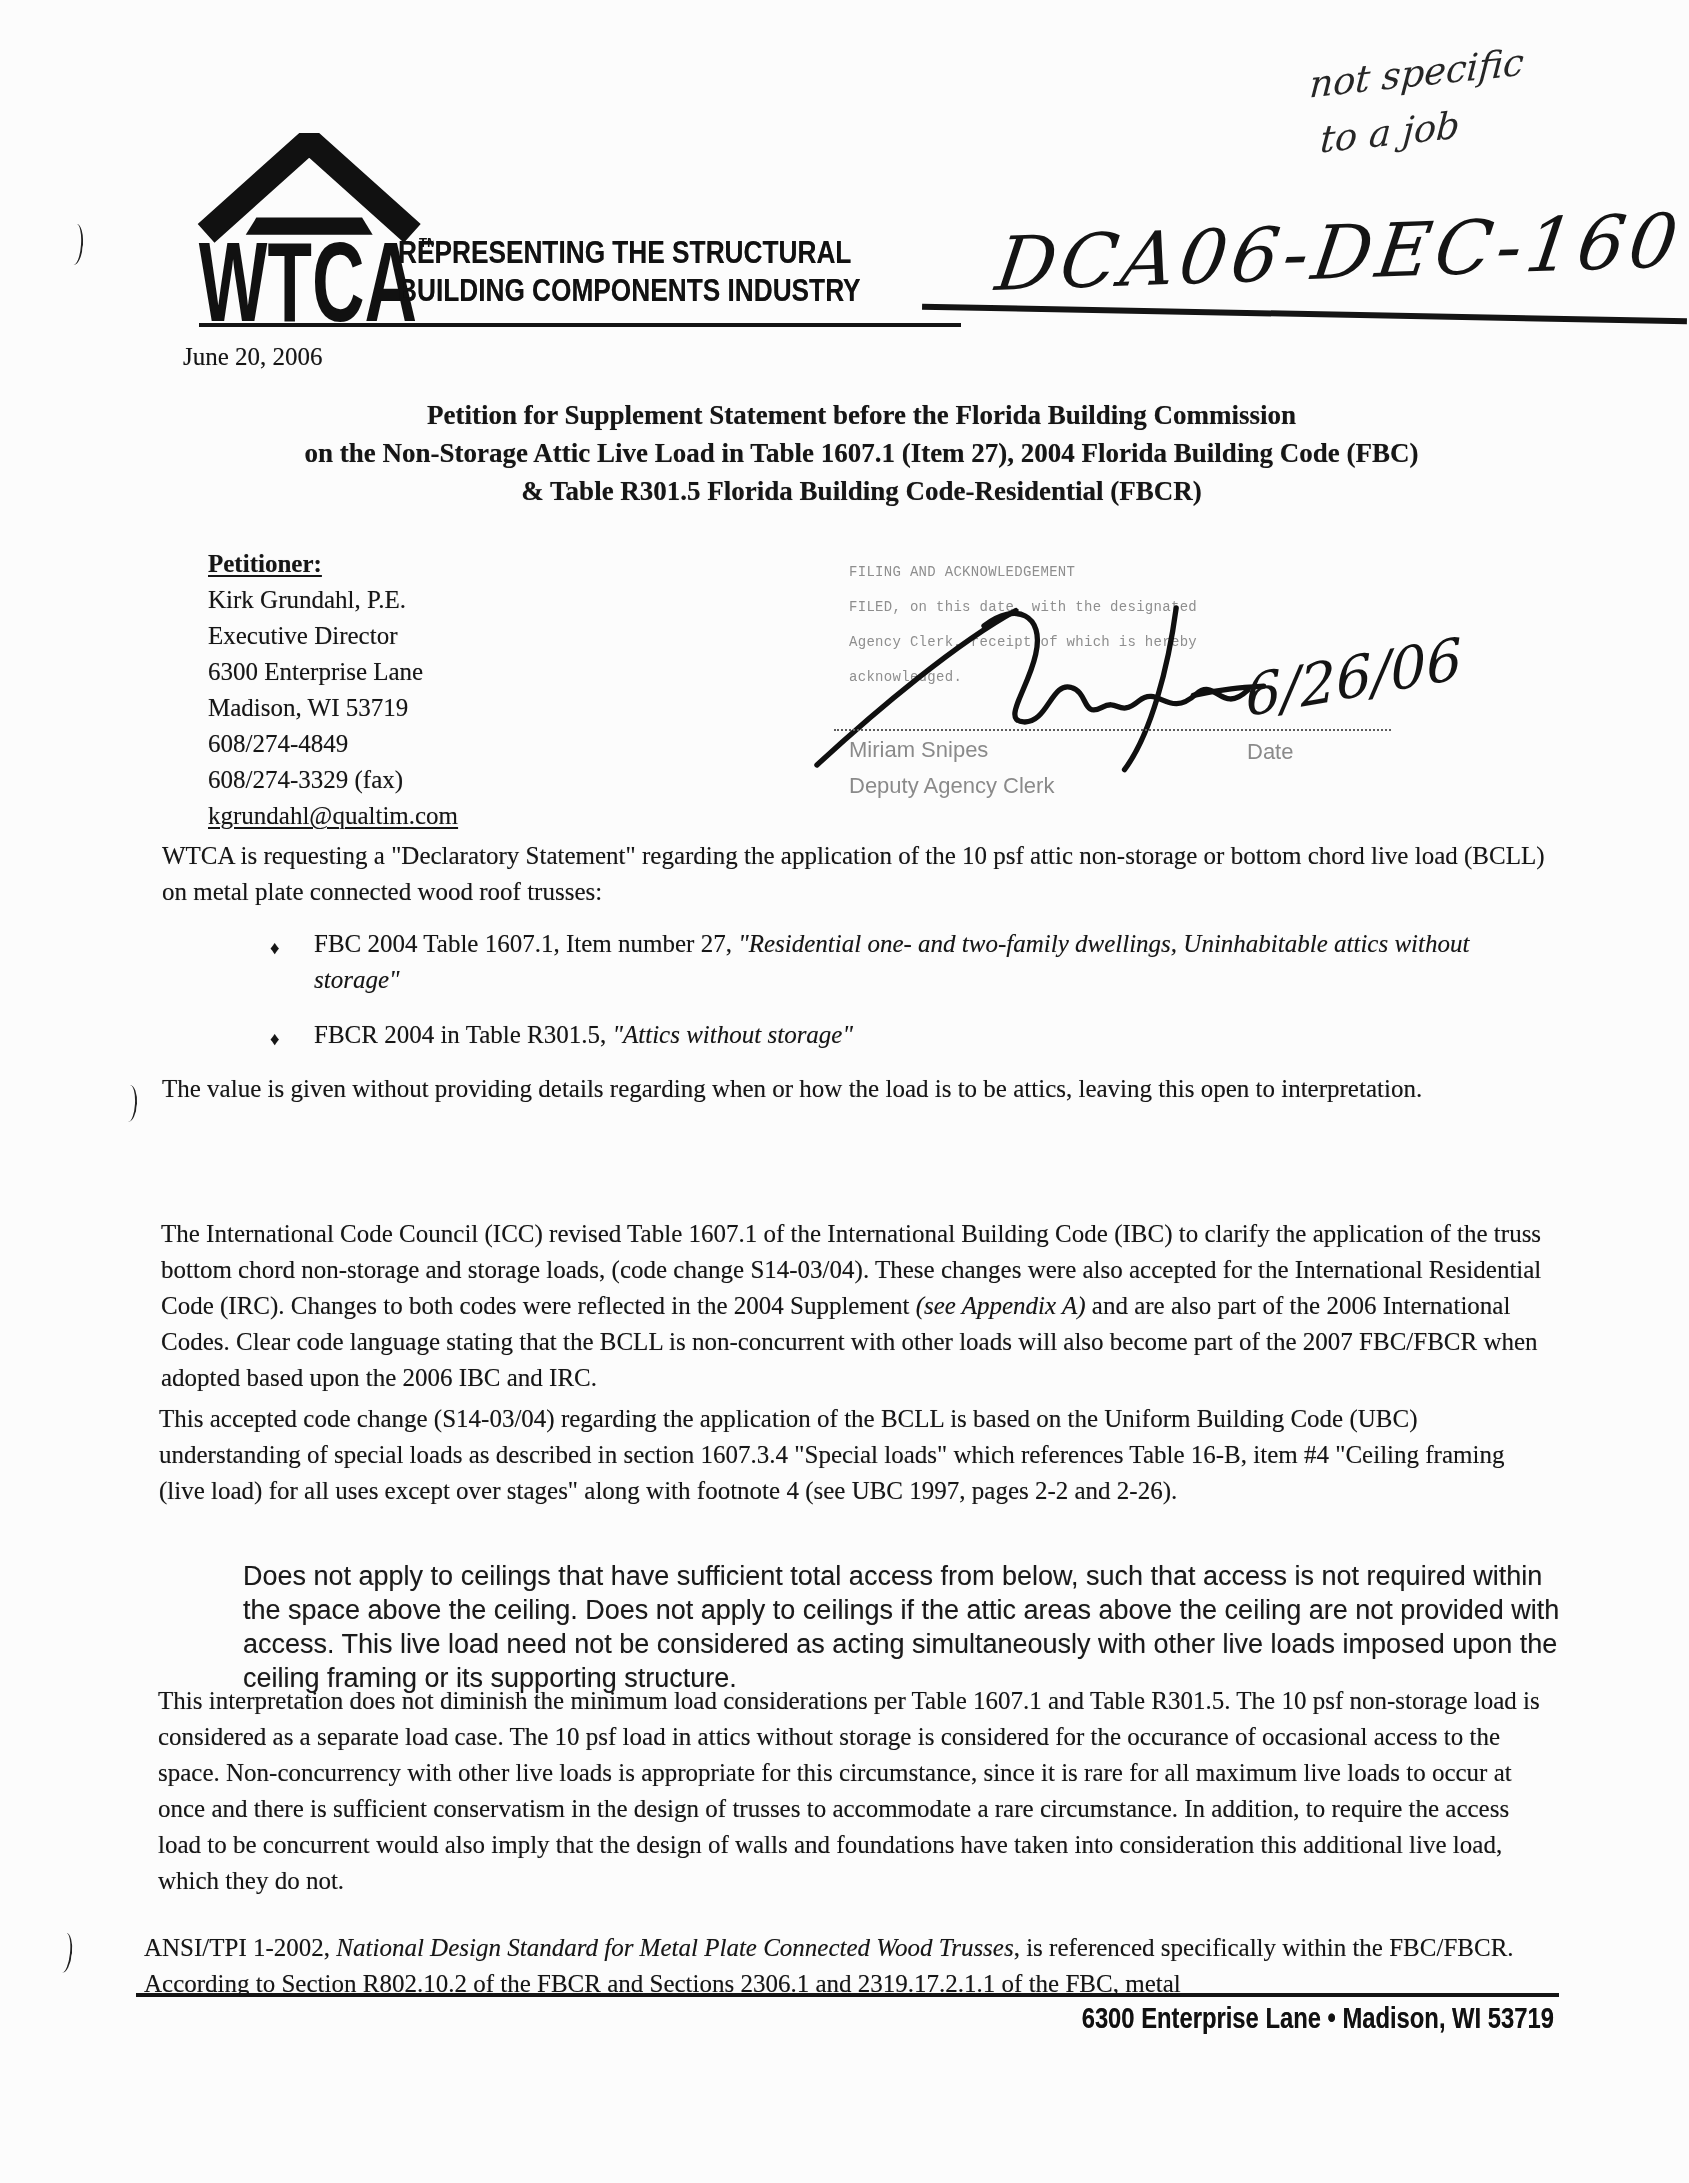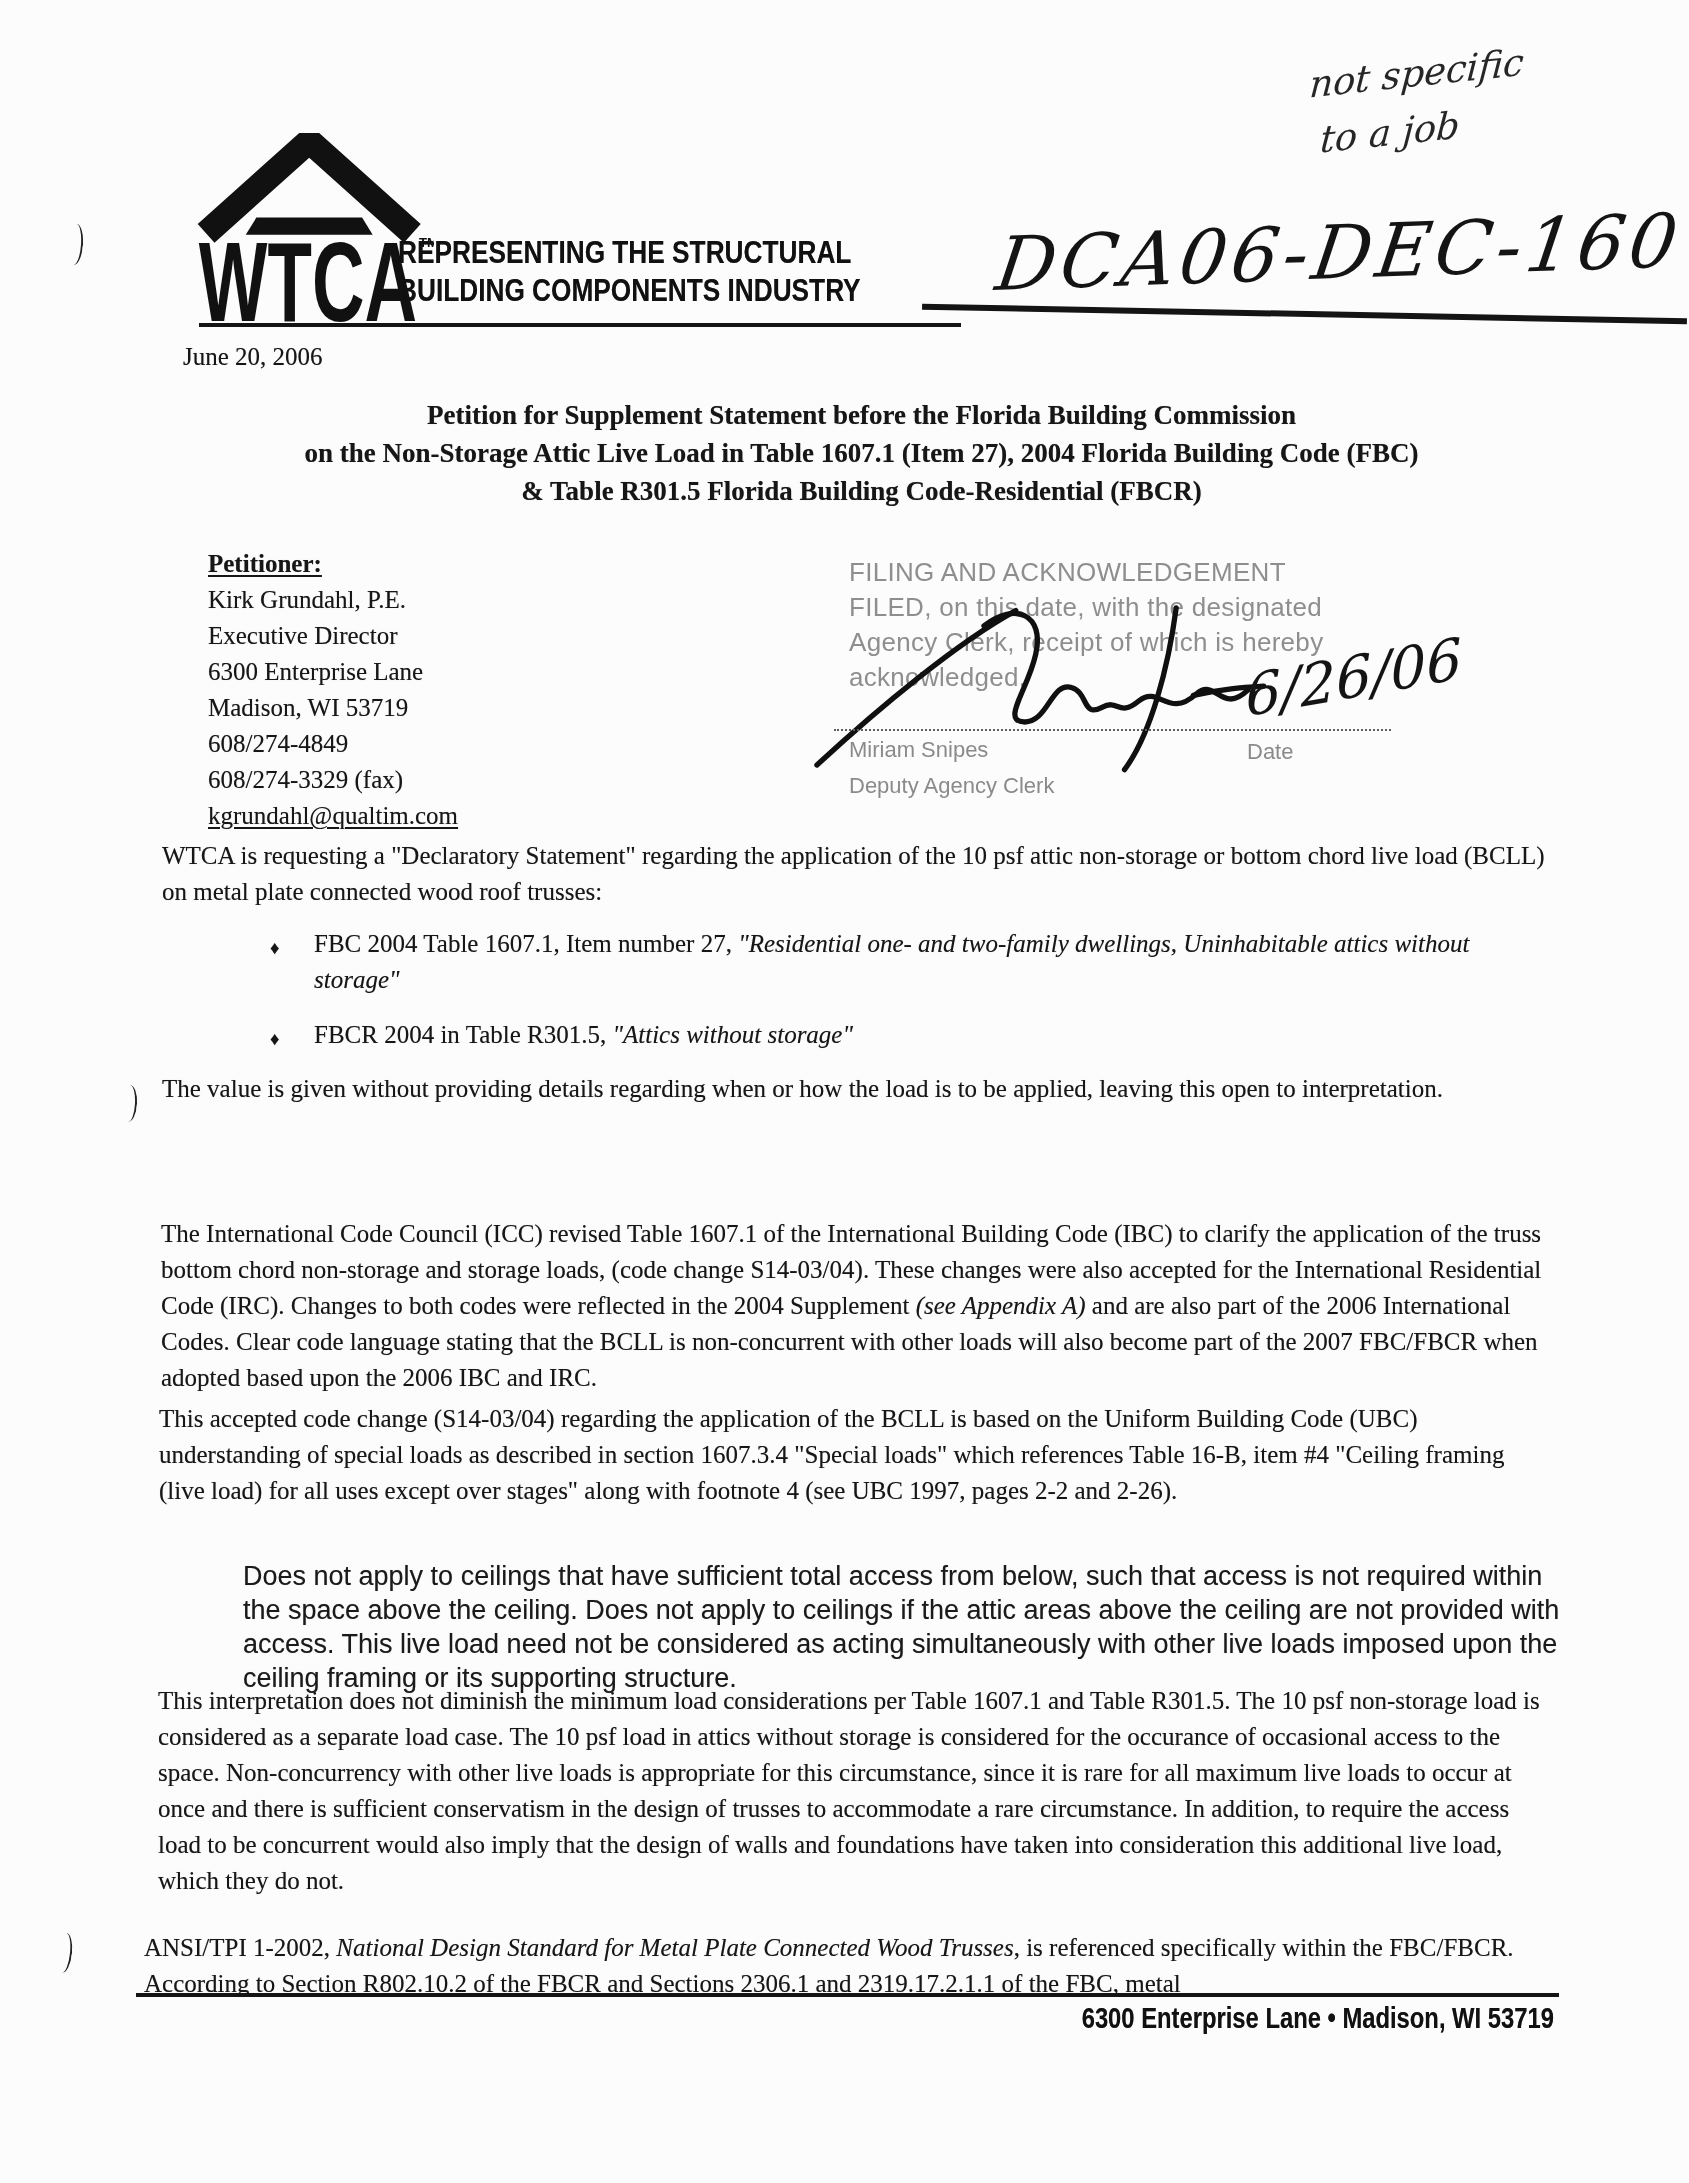--- a/index.html
+++ b/index.html
@@ -15,21 +15,21 @@
   .cond { font-family:"Liberation Sans", sans-serif; font-weight:bold; color:#111;
           transform:scaleX(0.82); transform-origin:left center; white-space:nowrap;
           text-shadow:0 0 0.7px rgba(0,0,0,0.5); }
   .tagline-line { font-size:32px; line-height:38px; letter-spacing:0px; }
   .footer-line { font-size:29px; line-height:33px; transform:scaleX(0.82); transform-origin:right center; display:inline-block; }
   .rule { background:#141414; }
   .handwrite { font-family:"DejaVu Serif", serif; font-style:italic; color:#141414; white-space:nowrap; }
   .hw-note { font-size:37px; transform:rotate(-6deg) skewX(-10deg); opacity:0.92; }
   .hw-case { font-size:74px; letter-spacing:4.6px; transform:rotate(-2deg) skewX(-10deg); font-weight:500; }
   .hw-date { font-size:57px; transform:rotate(-10deg) skewX(-8deg); }
-  .stamp-text { font-family:Liberation Sans, sans-serif; color:#8e8e8e; font-size:26px;
+  .stamp-text { font-family:Liberation Mono, monospace; color:#8e8e8e; font-size:14px;
                 line-height:35px; letter-spacing:0.3px; filter:blur(0.4px); white-space:nowrap; }
   .stamp-label { font-family:"Liberation Sans", sans-serif; color:#8a8a8a; font-size:22px;
                  filter:blur(0.5px); white-space:nowrap; }
   .pet-line { white-space:nowrap;margin-left:30px; }
   .bullet-item { position:relative; padding-left:44px; margin:0; }
   .bullet-glyph { position:absolute; left:0; top:4px; font-size:18.6px; }
   .quote { font-family:"Liberation Sans", sans-serif; font-size:27px; line-height:34px;
            color:#1a1a1a; text-shadow:0 0 0.7px rgba(10,10,10,0.35); }
   .artifact { position:absolute; border-right:2.7px solid #222; border-radius:0 70% 70% 0/0 50% 50% 0; width:9.3px; }
   .dotline { border-top:2.7px dotted #5d5d5d; height:0; }
@@ -115,21 +115,21 @@
 
   <div class="abs" style="left:270px;top:926px;width:1289px;">
     <div class="serif bullet-item">
       <span class="bullet-glyph">♦</span><span>FBC 2004 Table 1607.1, Item number 27, </span><i class="run">"Residential one- and two-family dwellings, Uninhabitable attics without storage"</i>
     </div>
     <div class="serif bullet-item" style="margin-top:18.6px;">
       <span class="bullet-glyph">♦</span><span>FBCR 2004 in Table R301.5, </span><i class="run">"Attics without storage"</i>
     </div>
   </div>
 
-  <div class="abs serif" style="left:162px;top:1071px;width:1391px;">The value is given without providing details regarding when or how the load is to be applied, leaving this open to interpretation.</div>
+  <div class="abs serif" style="left:162px;top:1071px;width:1391px;">The value is given without providing details regarding when or how the load is to be attics, leaving this open to interpretation.</div>
 
   <div class="abs serif" style="left:161px;top:1168px;width:1391px;margin-top:48px;">
     <span>The International Code Council (ICC) revised Table 1607.1 of the International Building Code (IBC) to clarify the application of the truss bottom chord non-storage and storage loads, (code change S14-03/04). These changes were also accepted for the International Residential Code (IRC). Changes to both codes were reflected in the 2004 Supplement </span><i class="run">(see Appendix A)</i><span> and are also part of the 2006 International Codes. Clear code language stating that the BCLL is non-concurrent with other loads will also become part of the 2007 FBC/FBCR when adopted based upon the 2006 IBC and IRC.</span>
   </div>
 
   <div class="abs serif" style="left:159px;top:1401px;width:1395px;">This accepted code change (S14-03/04) regarding the application of the BCLL is based on the Uniform Building Code (UBC) understanding of special loads as described in section 1607.3.4 "Special loads" which references Table 16-B, item #4 "Ceiling framing (live load) for all uses except over stages" along with footnote 4 (see UBC 1997, pages 2-2 and 2-26).</div>
 
   <div class="abs quote" style="left:243px;top:1559px;width:1325px;">Does not apply to ceilings that have sufficient total access from below, such that access is not required within the space above the ceiling. Does not apply to ceilings if the attic areas above the ceiling are not provided with access. This live load need not be considered as acting simultaneously with other live loads imposed upon the ceiling framing or its supporting structure.</div>
 
   <div class="abs serif" style="left:158px;top:1683px;width:1395px;">This interpretation does not diminish the minimum load considerations per Table 1607.1 and Table R301.5. The 10 psf non-storage load is considered as a separate load case. The 10 psf load in attics without storage is considered for the occurance of occasional access to the space. Non-concurrency with other live loads is appropriate for this circumstance, since it is rare for all maximum live loads to occur at once and there is sufficient conservatism in the design of trusses to accommodate a rare circumstance. In addition, to require the access load to be concurrent would also imply that the design of walls and foundations have taken into consideration this additional live load, which they do not.</div>

